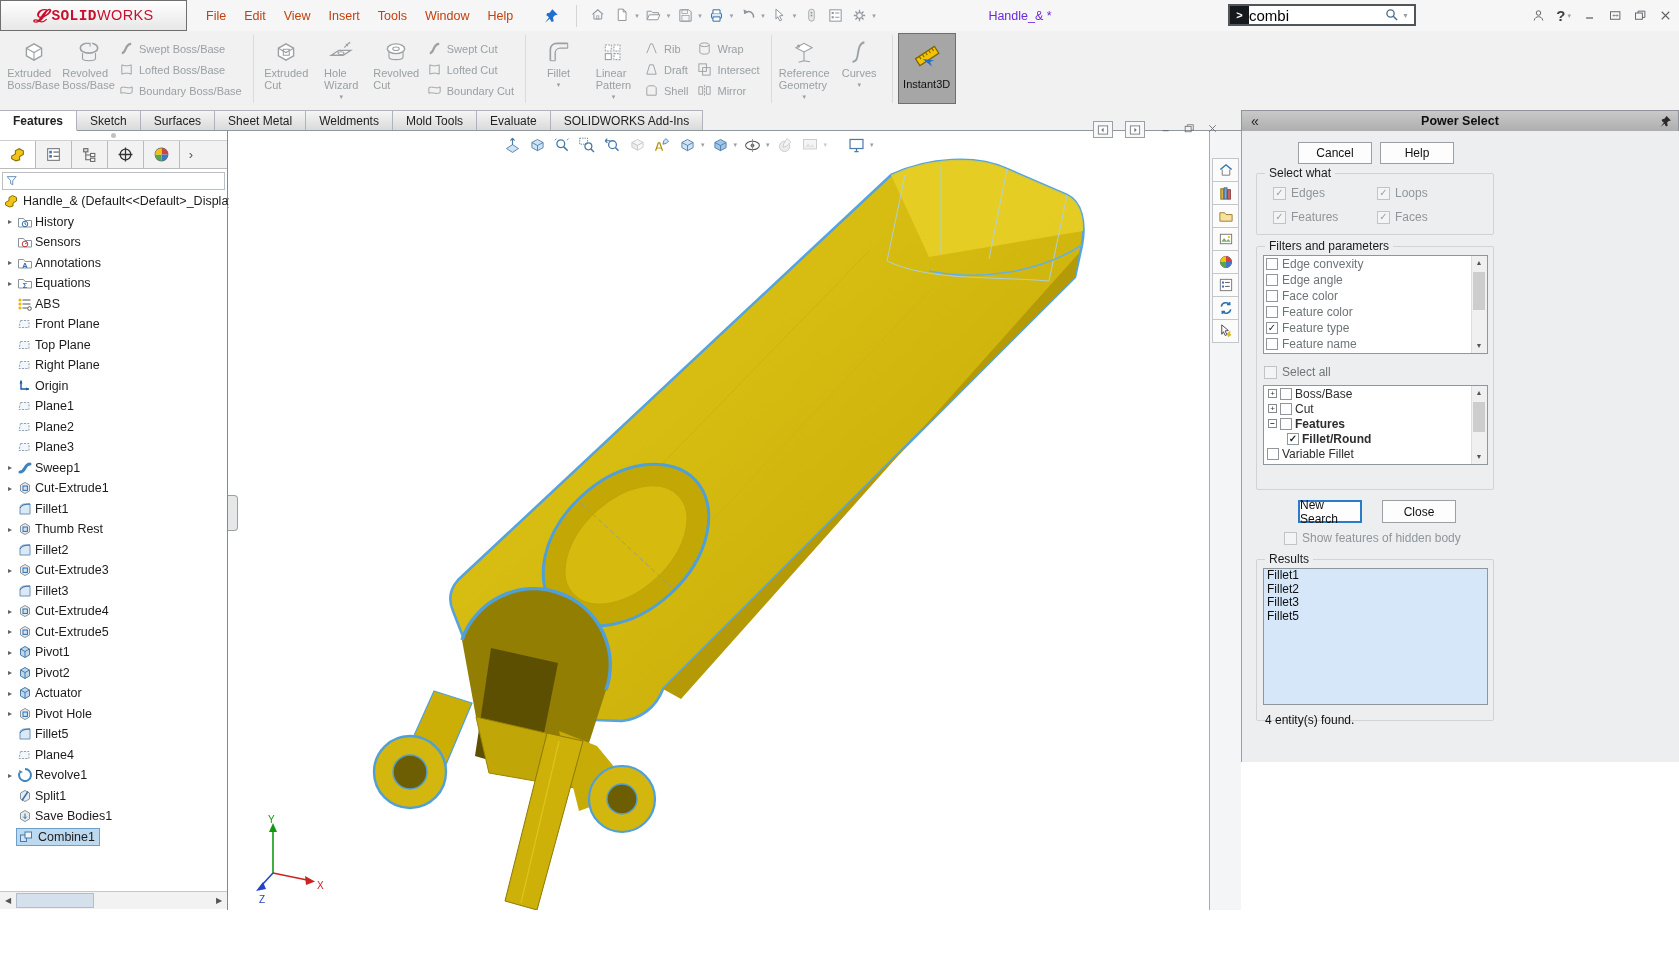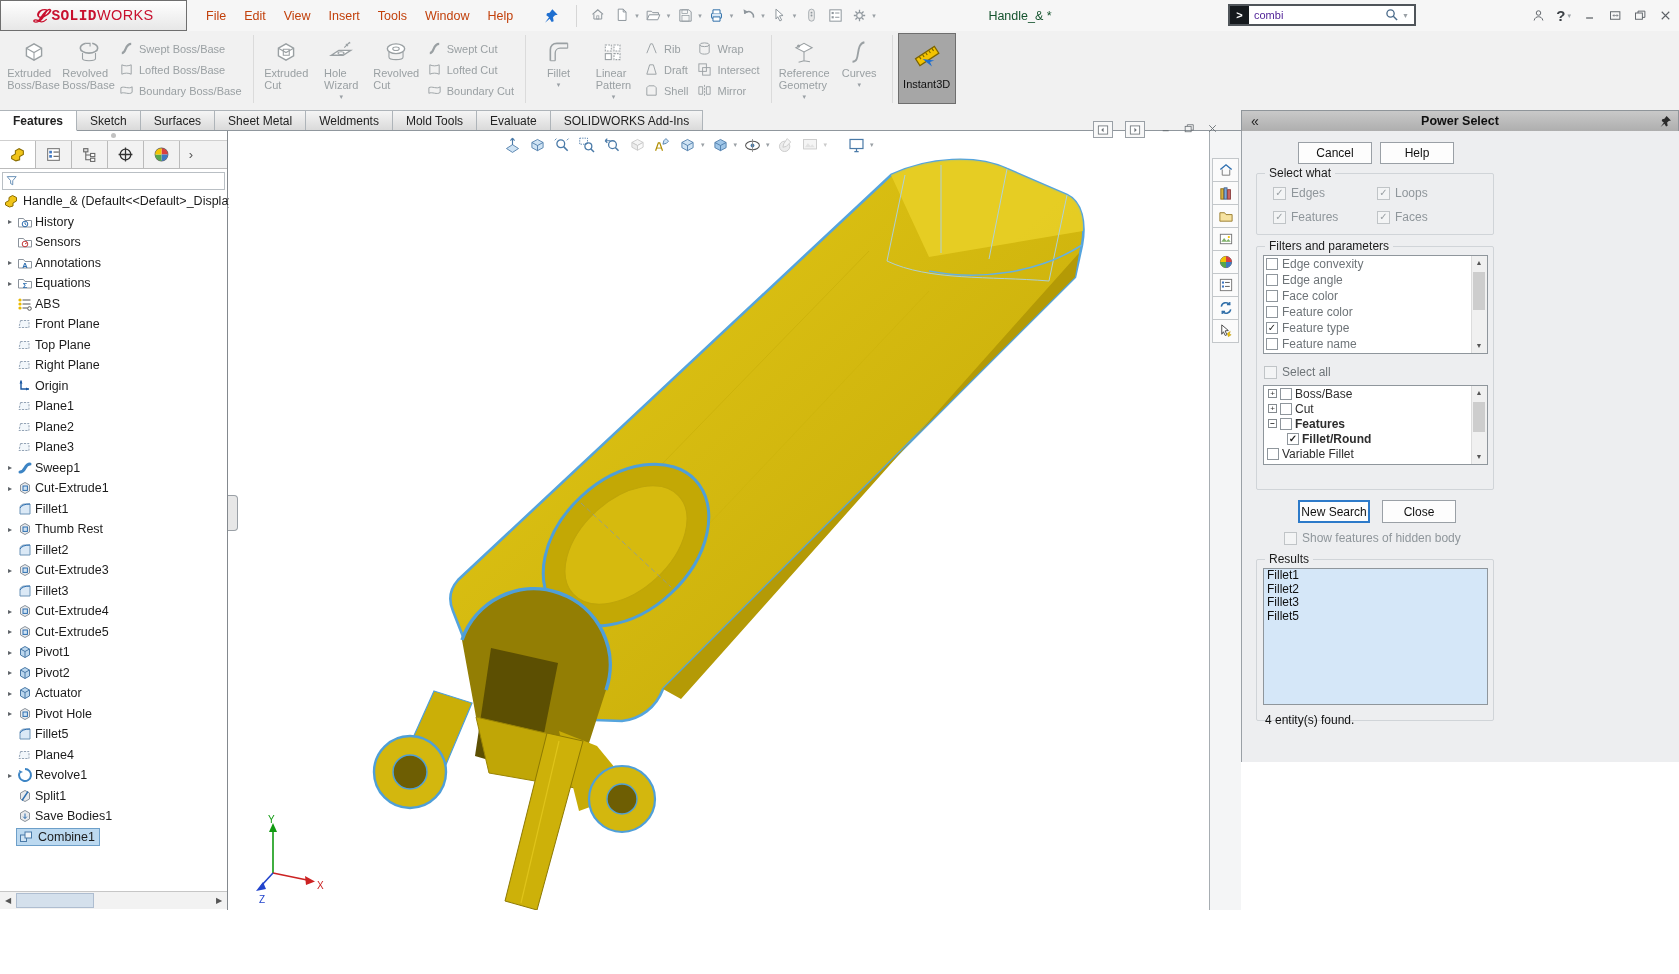--- a/index.html
+++ b/index.html
@@ -12,24 +12,24 @@
 #logo .swirl{color:#c8102e;font-weight:bold;font-style:italic;font-size:18px;line-height:1;}
 #logo .b1{color:#c8102e;font-weight:bold;font-size:14.5px;letter-spacing:.4px;font-family:Liberation Mono, monospace;}
 #logo .b2{color:#c8102e;font-weight:normal;font-size:14.5px;letter-spacing:.4px;}
 #menubar{display:flex;margin-left:10px;}
 .menu-item{padding:4px 9px;font-size:12.5px;color:#c2410c;cursor:default;}
 #pin-btn{margin-left:18px;width:22px;height:22px;display:flex;align-items:center;justify-content:center;}
 #qat{display:flex;align-items:center;margin-left:14px;gap:2px;border-left:1px solid #d6d6d6;padding-left:10px;}
 .qat-item{display:flex;align-items:center;color:#989fa5;}
 .qat-item .ibx{width:22px;height:22px;display:flex;align-items:center;justify-content:center;}
 .caret{font-size:7px;color:#9aa0a5;margin:0 2px;}
-#doc-title{position:absolute;left:880px;top:0;width:280px;height:31px;display:flex;align-items:center;justify-content:center;color:#14532d;font-size:12.5px;}
+#doc-title{position:absolute;left:880px;top:0;width:280px;height:31px;display:flex;align-items:center;justify-content:center;color:#6d28d9;font-size:12.5px;}
 #searchbox{position:absolute;left:1228px;top:4px;width:188px;height:22px;border:2px solid #50555a;background:#fff;display:flex;align-items:center;box-sizing:border-box;}
 #search-glyph{width:19px;height:100%;background:#15191d;color:#fff;display:flex;align-items:center;justify-content:center;font-size:11px;font-weight:bold;}
-#search-text{flex:1;padding-left:5px;color:#4c1d95;font-size:11px;}
+#search-text{flex:1;color:#000000;font-size:15px;}
 #search-mag{display:flex;align-items:center;margin-right:3px;}
 #tb-right{position:absolute;right:6px;top:0;height:31px;display:flex;align-items:center;gap:10px;color:#5c6166;}
 .sys-item{display:flex;align-items:center;}
 .helpq{font-size:15px;font-weight:bold;color:#3c4146;}
 
 #ribbon{position:absolute;left:0;top:31px;width:1679px;height:79px;background:#f1f1f1;display:flex;align-items:flex-start;padding-left:4px;box-sizing:border-box;}
 .rgroup{display:flex;padding:2px 2px;}
 .rdiv{width:1px;background:#dbdbdb;margin:4px 3px;height:68px;}
 .rlarge{width:55px;display:flex;flex-direction:column;align-items:center;color:#9aa0a3;padding-top:4px;}
 .rlicon{height:30px;display:flex;align-items:center;justify-content:center;}
@@ -1280,21 +1280,21 @@
               <span>Variable Fillet</span>
             </div>
             <div class="vsb">
             <span class="sa up">▲</span>
               <div class="sthumb" style="top:16px;height:30px;"></div>
               <span class="sa dn">▼</span>
           </div>
           </div>
       </div>
 
-      <div class="wbtn primary" id="ps-new-search" style="left:56px;top:369px;width:72px;height:23px;">New Search</div>
+      <div class="wbtn primary" id="ps-new-search" style="left:56px;top:369px;width:64px;height:23px;">New Search</div>
       <div class="wbtn" id="ps-close" style="left:140px;top:369px;width:74px;height:23px;">Close</div>
 
       <div class="cbrow gray" id="hidden-body-row" style="left:42px;top:400px;">
         <span class="cb dis"></span>
         <span>Show features of hidden body</span>
       </div>
 
       <div class="gbox" id="gb-results" style="left:14px;top:428px;width:238px;height:162px;">
         <span class="glab">Results</span>
         <div class="lb blue" id="results-list" style="left:6px;top:8px;width:225px;height:137px;">

